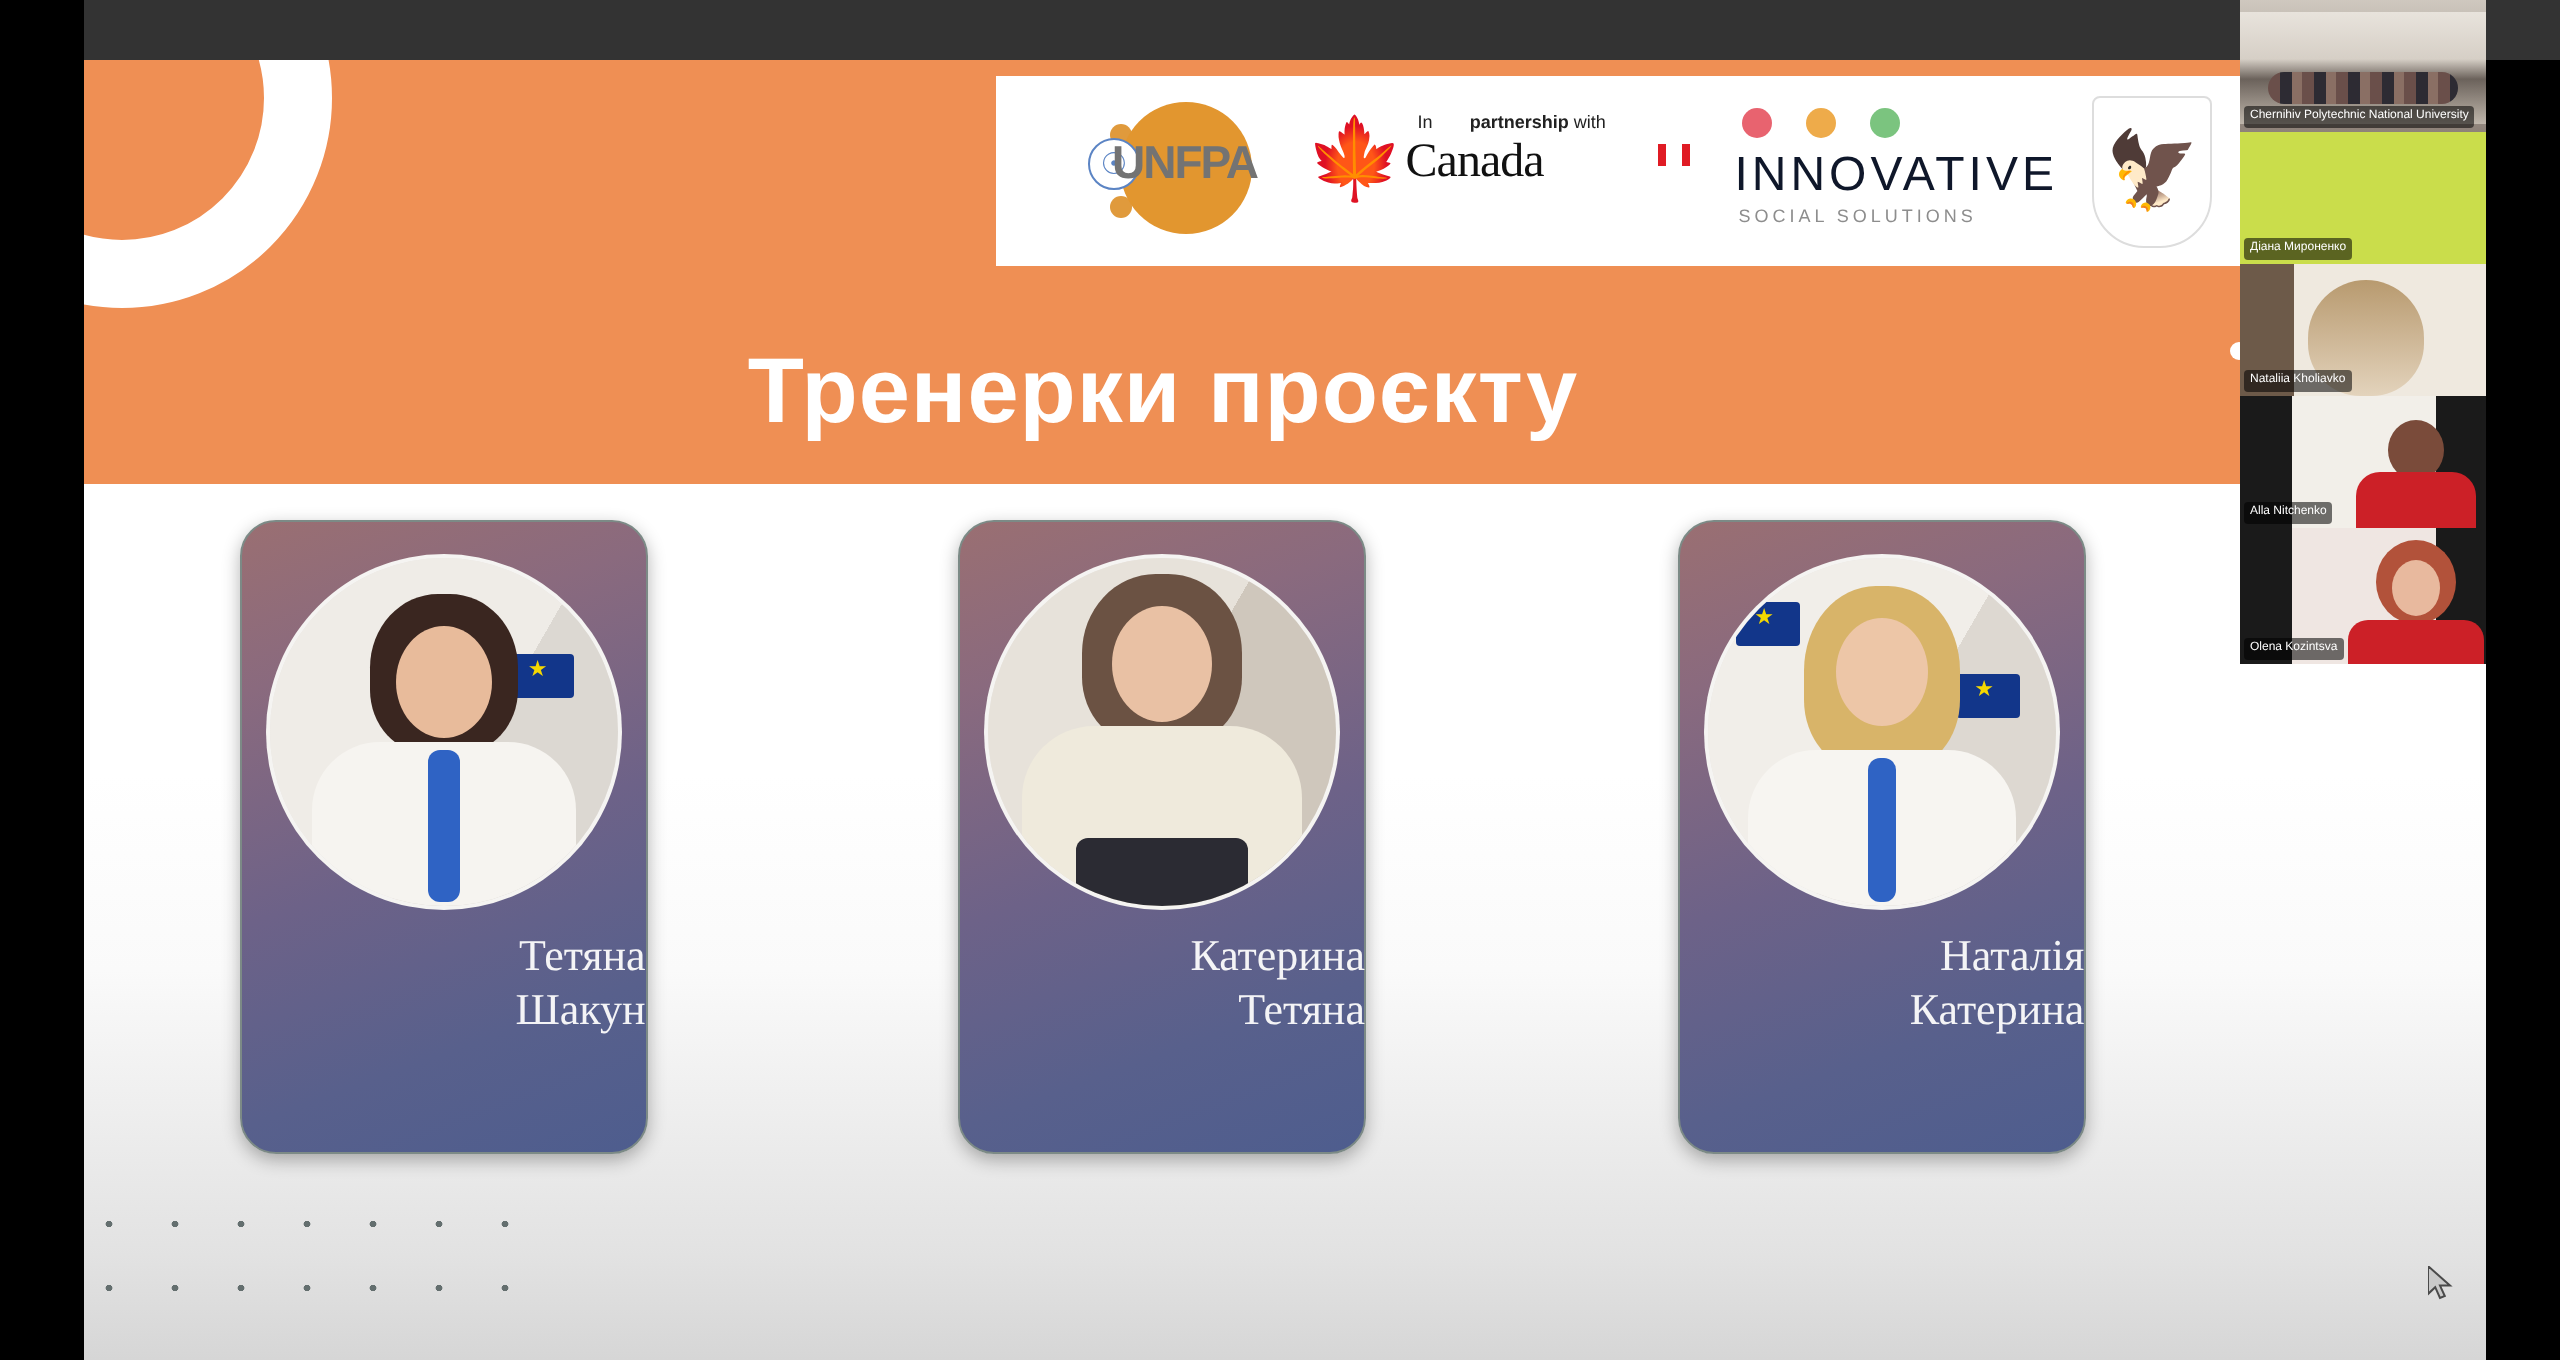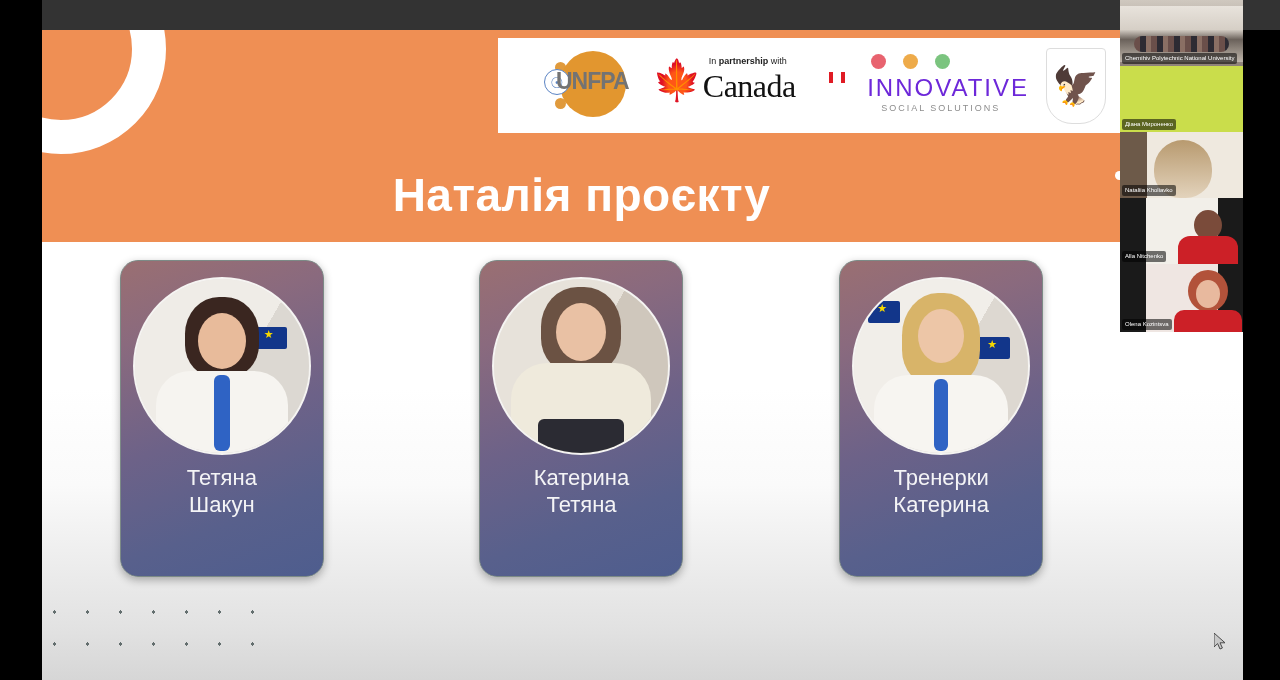--- a/index.html
+++ b/index.html
@@ -40,29 +40,29 @@
     position:absolute;left:58px;top:30px;color:#737373;font-weight:bold;font-size:23px;letter-spacing:-1px;
   }
   .un-emblem{
     position:absolute;left:46px;top:31px;width:24px;height:24px;border-radius:50%;
     background:#ffffff;border:1px solid #5b84c4;
     display:flex;align-items:center;justify-content:center;color:#5b84c4;font-size:15px;line-height:1;
   }
   .logo-canada{width:200px;position:relative;padding-left:8px;}
   .maple{position:absolute;left:6px;top:22px;font-size:40px;color:#e01b24;line-height:1;}
   .partner-line{position:absolute;left:62px;top:18px;font-size:9px;color:#222;}
-  .partner-line b{font-weight:bold;}
-  .canada-word{position:absolute;left:56px;top:30px;font-family:"Liberation Serif","DejaVu Serif",serif;font-size:32px;color:#111;letter-spacing:-.5px;}
+  .partner-line b{font-weight:bold;margin-left:16px;}
+  .canada-word{position:absolute;left:56px;top:30px;font-family:"Liberation Serif","DejaVu Serif",serif;font-size:24px;color:#111;letter-spacing:-.5px;}
   .canada-flag{position:absolute;left:182px;top:34px;width:16px;height:11px;background:#e01b24;}
   .canada-flag:after{content:"";position:absolute;left:4px;top:0;width:8px;height:11px;background:#fff;}
   .logo-innov{width:180px;position:relative;}
   .innov-dots{position:absolute;left:18px;top:16px;display:flex;gap:17px;}
   .innov-dots i{width:15px;height:15px;border-radius:50%;display:block;}
-  .innov-name{position:absolute;left:14px;top:36px;font-size:24px;letter-spacing:2px;color:#6d28d9;}
-  .innov-sub{position:absolute;left:16px;top:65px;font-size:9px;letter-spacing:2px;color:#8d8d8d;margin-left:12px;}
+  .innov-name{position:absolute;left:14px;top:36px;font-size:24px;letter-spacing:2px;color:#0f172a;}
+  .innov-sub{position:absolute;left:16px;top:65px;font-size:9px;letter-spacing:2px;color:#8d8d8d;}
   .logo-uni{width:90px;position:relative;display:flex;align-items:center;justify-content:center;}
   .uni-shield{
     width:58px;height:74px;background:#fff;border:1px solid #ddd;border-radius:4px 4px 26px 26px;
     display:flex;align-items:center;justify-content:center;font-size:38px;color:#121212;line-height:1;
   }
   
   .slide-title{
     position:absolute;left:0;top:138px;width:1079px;text-align:center;
     color:#ffffff;font-size:46px;font-weight:bold;letter-spacing:.5px;
   }
@@ -74,22 +74,22 @@
     background:linear-gradient(160deg,#9a6f72 0%,#8a6a7e 22%,#6d6288 52%,#58608c 78%,#4e5d8e 100%);
     box-shadow:0 3px 9px rgba(0,0,0,.30);
     position:relative;border:1px solid #7c8a86;
   }
   .avatar{
     position:absolute;left:50%;top:16px;transform:translateX(-50%);
     width:174px;height:174px;border-radius:50%;overflow:hidden;background:#e9e6e2;
     border:2px solid rgba(255,255,255,.55);
   }
   .card-name{
-    position:absolute;left:0;top:203px;width:100%;text-align:center;
-    color:#f4f4f6;font-size:22px;line-height:27px;
+    position:absolute;left:0;top:203px;width:100%;text-align:right;
+    color:#f4f4f6;font-size:22px;line-height:27px;font-family:Liberation Serif, serif;
   }
   
   .dotpattern{
     position:absolute;left:-4px;bottom:14px;width:240px;height:70px;
     background-image:radial-gradient(#4d5a5a 1.7px,transparent 1.8px);
     background-size:33px 32px;opacity:.85;
   }
   
   #videos{position:absolute;left:1120px;top:0;width:123px;height:332px;background:#000;}
   .tile{position:relative;width:123px;overflow:hidden;background:#000;}
@@ -177,21 +177,21 @@
         <div class="innov-name">INNOVATIVE</div>
         <div class="innov-sub">SOCIAL SOLUTIONS</div>
       </div>
 
       <div class="logo-cell logo-uni">
         <div class="uni-shield">🦅</div>
       </div>
 
     </div>
 
-    <div class="slide-title">Наталія проєкту</div>
+    <div class="slide-title">Тренерки проєкту</div>
     <div class="band-dot"></div>
 
     <div class="cards">
 
       <div class="card">
         <div class="avatar">
           <div class="av-bg" style="background:linear-gradient(120deg,#efece7 0 58%,#dcd8d2 58% 100%)"></div>
           <div class="eu-flag" style="left:120px;top:48px"></div>
           <div class="av-person" style="top:18px;width:74px;height:80px;border-radius:46% 46% 40% 40%;background:#3a2620"></div>
           <div class="av-person" style="top:34px;width:48px;height:56px;border-radius:50%;background:#e8bb9b"></div>
@@ -222,21 +222,21 @@
         <div class="avatar">
           <div class="av-bg" style="background:linear-gradient(120deg,#f1eee9 0 55%,#ddd8d1 55% 100%)"></div>
           <div class="eu-flag" style="left:14px;top:22px"></div>
           <div class="eu-flag" style="left:124px;top:58px"></div>
           <div class="av-person" style="top:14px;width:78px;height:92px;border-radius:46% 46% 38% 38%;background:#d8b469"></div>
           <div class="av-person" style="top:30px;width:46px;height:54px;border-radius:50%;background:#edc6a7"></div>
           <div class="av-person" style="top:96px;width:134px;height:92px;border-radius:34px 34px 0 0;background:#f7f5f1"></div>
           <div class="av-person" style="top:100px;width:14px;height:72px;background:#2f63c4;border-radius:6px"></div>
         </div>
         <div class="card-name">
-          <span>Тренерки</span><br>
+          <span>Наталія</span><br>
           <span>Катерина</span>
         </div>
       </div>
 
     </div>
 
     <div class="dotpattern"></div>
 
   </div>
 

